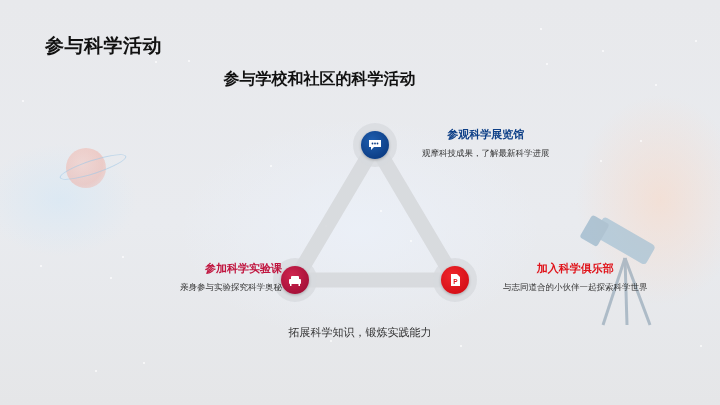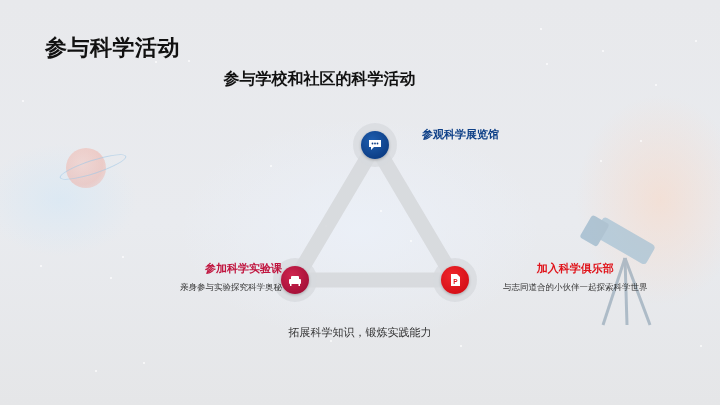--- a/index.html
+++ b/index.html
@@ -28,21 +28,21 @@
     }
     .planet-ring {
       position: absolute; left: 58px; top: 160px; width: 70px; height: 14px; border-radius: 50%;
       border: 1px solid rgba(160,200,230,0.6); transform: rotate(-18deg);
     }
 
     .telescope { position: absolute; left: 575px; top: 200px; width: 110px; height: 130px; opacity: 0.55; }
 
     .page-title {
       position: absolute; left: 45px; top: 33px;
-      font-size: 22px; font-weight: bold; color: #111;
+      font-size: 19px; font-weight: bold; color: #111;
       letter-spacing: 0.5px;
     }
     .subtitle {
       position: absolute; left: 0; width: 639px; top: 69px; text-align: center;
       font-size: 16px; font-weight: bold; color: #111;
     }
 
     .triangle-svg { position: absolute; left: 0; top: 0; width: 720px; height: 405px; }
 
     .node {
@@ -158,20 +158,21 @@
     <div class="node-inner">
       <svg width="11" height="14" viewBox="0 0 11 14">
         <path d="M1 1h6l3 3v9H1z" fill="#ffffff"></path>
         <text x="3.2" y="11" font-size="6.5" font-weight="bold" fill="#e0141b" font-family="Liberation Sans, sans-serif">P</text>
       </svg>
     </div>
   </div>
 
   <div class="label-block lb-top">
     <div class="label-title">参观科学展览馆</div>
+    <div class="label-desc">观摩科技成果，了解最新科学进展</div>
   </div>
 
   <div class="label-block lb-right">
     <div class="label-title">加入科学俱乐部</div>
     <div class="label-desc">与志同道合的小伙伴一起探索科学世界</div>
   </div>
 
   <div class="label-block lb-left">
     <div class="label-title">参加科学实验课</div>
     <div class="label-desc">亲身参与实验探究科学奥秘</div>

